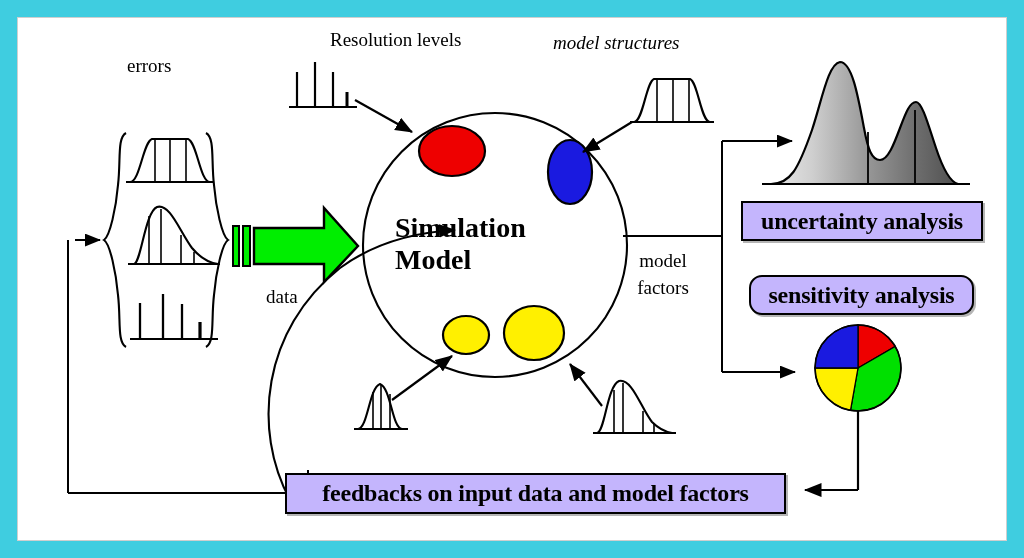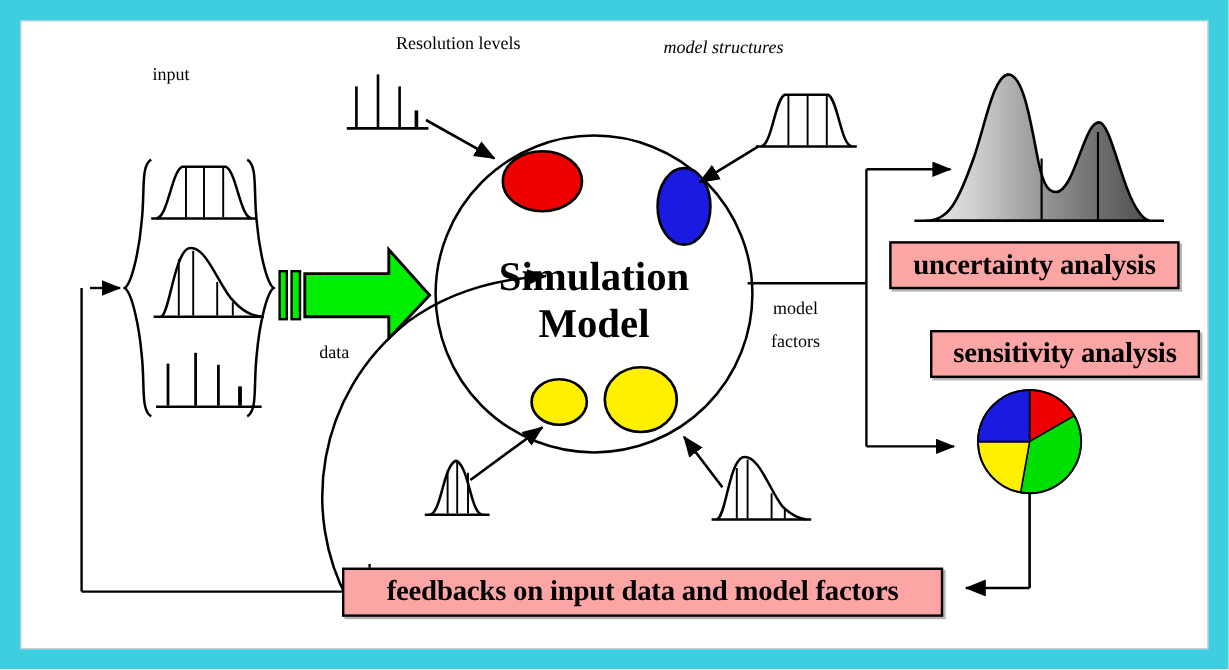--- a/index.html
+++ b/index.html
@@ -41,43 +41,42 @@
     height: 558px;
     z-index: 5;
   }
   .lbl {
     position: absolute;
     z-index: 20;
     white-space: nowrap;
     color: #000;
     font-family: "Liberation Serif", "DejaVu Serif", serif;
   }
-  .lbl-plain { font-size: 15px; font-weight: normal; }
+  .lbl-plain { font-size: 19px; font-weight: normal; }
   .lbl-center { text-align: center; }
   .boxlabel {
     position: absolute;
     z-index: 22;
-    background: #fca5a5;
+    background: #c4b5fd;
     border: 2px solid #000000;
     box-shadow: 2px 2px 0 rgba(120,120,120,0.55);
     font-weight: bold;
     font-size: 24px;
     display: flex;
     align-items: center;
     justify-content: center;
     color: #000;
     font-family: "Liberation Serif", "DejaVu Serif", serif;
     letter-spacing: -0.2px;
   }
   .model-title {
     position: absolute;
     z-index: 21;
-    text-align: center;
     font-weight: bold;
-    font-size: 34px;
+    font-size: 28px;
     line-height: 1.16;
     color: #000;
     font-family: "Liberation Serif", "DejaVu Serif", serif;
   }
 </style>
 </head>
 <body>
 
 <div id="canvas">
 
@@ -221,38 +220,38 @@
     </g>
 
     <g>
       <line x1="68" y1="240" x2="68" y2="493" stroke="#000" stroke-width="2"></line>
       <line x1="68" y1="493" x2="285" y2="493" stroke="#000" stroke-width="2"></line>
     </g>
 
     <line x1="308" y1="470" x2="308" y2="477" stroke="#000" stroke-width="2"></line>
   </svg>
 
-  <div class="lbl lbl-plain" style="left:127px; top:55px;">input</div>
+  <div class="lbl lbl-plain" style="left:127px; top:55px;">errors</div>
 
   <div class="lbl lbl-plain" style="left:330px; top:29px;">Resolution levels</div>
 
   <div class="lbl lbl-plain" style="left:553px; top:32px;font-style:italic;">model structures</div>
 
   <div class="lbl lbl-plain" style="left:266px; top:286px;">data</div>
 
 
   <div class="lbl lbl-plain lbl-center" style="left:628px; top:250px; width:70px;">model</div>
   <div class="lbl lbl-plain lbl-center" style="left:628px; top:277px; width:70px;">factors</div>
 
   <div class="model-title" style="left:395px; top:212px; width:200px;">
     <div>Simulation</div>
     <div>Model</div>
   </div>
 
   <div class="boxlabel" style="left:741px; top:201px; width:238px; height:36px;">uncertainty analysis</div>
 
-  <div class="boxlabel" style="left:775px; top:275px; width:221px; height:36px;">sensitivity analysis</div>
+  <div class="boxlabel" style="left:749px; top:275px; width:221px; height:36px;border-radius:13px;">sensitivity analysis</div>
 
   <div class="boxlabel" style="left:285px; top:473px; width:497px; height:37px;">feedbacks on input data and model factors</div>
 
   <div class="inner-rule"></div>
   <div class="border-frame"></div>
 </div>
 
 </body></html>

